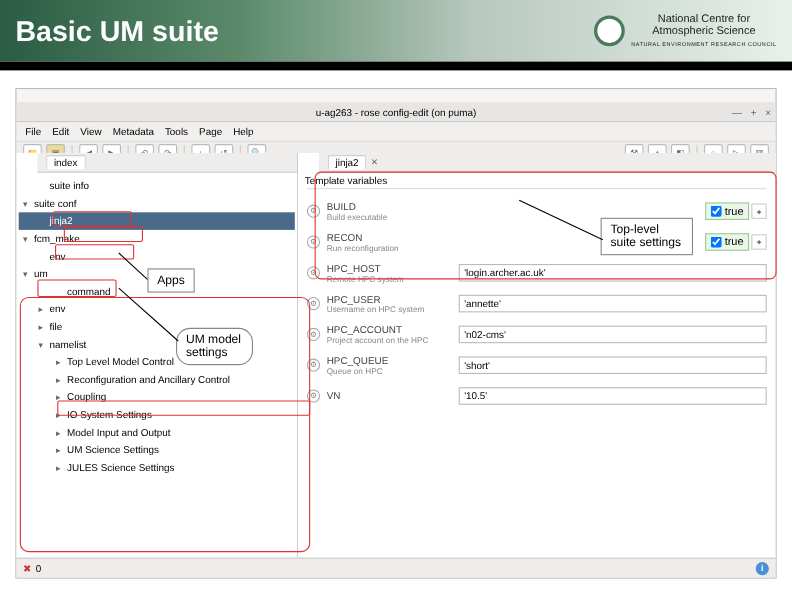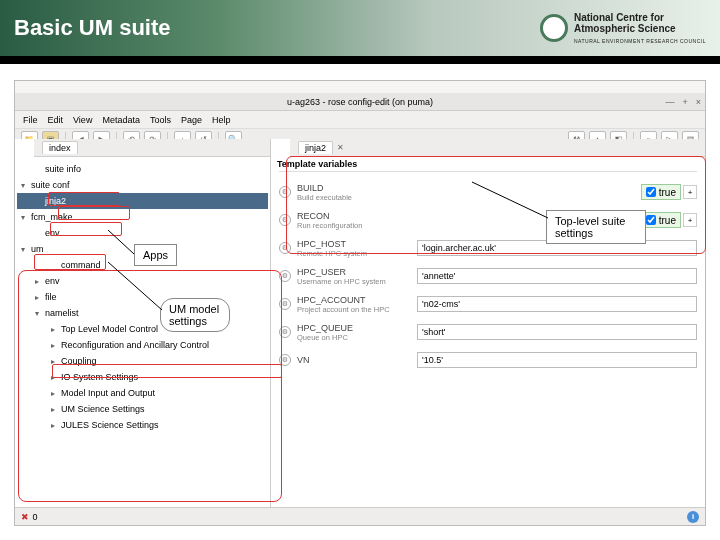--- a/index.html
+++ b/index.html
@@ -1,24 +1,24 @@
 <!DOCTYPE html>
 <html><head>
 <meta charset="utf-8">
 <style>
   * { box-sizing: border-box; margin: 0; padding: 0; }
   body { width: 720px; height: 540px; font-family: Arial, sans-serif; font-size: 10px; background: #fff; position: relative; }
   
   
   .slide-header { height: 56px; background: linear-gradient(to right, #2a5c44 0%, #5a8a6a 30%, #b8c8be 60%, #e8f0ea 100%); display: flex; align-items: center; justify-content: space-between; padding: 0 14px; }
-  .slide-title { color: #fff; font-size: 22px; font-weight: bold; }
+  .slide-title { color: #fff; font-size: 26px; font-weight: bold; }
   .logo-area { display: flex; align-items: center; gap: 6px; }
   .logo-circle { width: 28px; height: 28px; border-radius: 50%; border: 3px solid #4a7a5c; background: #fff; }
   .logo-text { color: #222; line-height: 1.1; }
-  .logo-text .big { font-size: 10px; font-weight: bold; display: block; }
+  .logo-text .big { font-size: 10px; font-weight: normal; display: block; text-align: center; }
   .logo-text .small { font-size: 5px; letter-spacing: 0.5px; }
   
   .blackbar { height: 8px; background: #000; }
   
   
   .app-window { position: absolute; left: 14px; top: 80px; width: 692px; height: 446px; border: 1px solid #bbb; background: #f6f5f4; }
   .win-title { height: 18px; background: #e8e6e4; display: flex; align-items: center; justify-content: center; font-size: 9px; position: relative; border-bottom: 1px solid #ccc; margin-top: 12px;}
   .win-ctrl { position: absolute; right: 4px; display: flex; gap: 8px; font-size: 9px; color: #666;}
   
   .menubar { height: 18px; background: #f2f0ee; display: flex; align-items: center; gap: 10px; padding: 0 8px; font-size: 9px; border-bottom: 1px solid #ddd;}
@@ -29,21 +29,21 @@
   
   
   .app-body { position: absolute; top: 58px; bottom: 18px; left: 0; right: 0; display: flex; }
   .left-pane { width: 256px; border-right: 1px solid #ccc; background: #fff; overflow: hidden;}
   .right-pane { flex: 1; background: #fff; overflow: hidden; }
   
   .pane-tab { height: 18px; background: #efedeb; border-bottom: 1px solid #ccc; display:flex; align-items:center; padding: 0 8px; font-size:9px;margin-left:19px;}
   .tab-lbl { background:#fff; border:1px solid #ccc; border-bottom:none; padding:1px 6px; border-radius:2px 2px 0 0;}
   .tab-x { margin-left:4px; font-size:8px; color:#666;}
   
-  .section-hdr { font-size:9px; padding: 2px 6px; font-weight: bold; }
+  .section-hdr { font-size:9px; padding: 2px 6px; font-weight: normal; }
   
   .tree { padding: 4px 2px; font-size: 9px; }
   .tree-row { display:flex; align-items:center; height: 16px; padding: 0 4px; }
   .tree-row.indent1 { padding-left: 18px; }
   .tree-row.indent2 { padding-left: 34px; }
   .tree-row.selected { background: #4a6a8a; color: #fff; }
   .arrow { width: 10px; font-size: 8px; color: #666;}
   .arrow.open::before { content:"▾"; }
   .arrow.closed::before { content:"▸"; }
   
@@ -62,21 +62,21 @@
   
   .statusbar { position:absolute; bottom:0; left:0; right:0; height:18px; background:#efedeb; border-top:1px solid #ccc; display:flex; align-items:center; justify-content:space-between; padding:0 6px; font-size:9px;}
   .status-left { display:flex; align-items:center; gap:4px; }
   .info-i { width:12px; height:12px; border-radius:50%; background:#4a90d9; color:#fff; display:flex;align-items:center;justify-content:center; font-size:8px; font-weight:bold;}
   
   
   .callout { position:absolute; background:#fff; border:1px solid #888; padding:4px 8px; font-size:11px; color:#000; }
   .callout::after { content:""; position:absolute; }
   .callout.apps { left: 134px; top: 244px; }
   .callout.um { left: 160px; top: 298px; width: 70px; border-radius: 13px; }
-  .callout.top { left: 546px; top: 210px; width: 100px; }
+  .callout.top { left: 546px; top: 198px; width: 84px; }
   
   .redbox { position:absolute; border: 1.5px solid #d33; border-radius: 2px; pointer-events:none; }
   .rb-suiteconf { left: 48px; top: 192px; width: 72px; height: 14px; }
   .rb-jinja2 { left: 58px; top: 206px; width: 72px; height: 14px; }
   .rb-fcm { left: 50px; top: 222px; width: 72px; height: 14px; }
   .rb-um { left: 34px; top: 254px; width: 72px; height: 16px; }
   .rb-group { left: 18px; top: 270px; width: 264px; height: 232px; border-radius: 8px; }
   .rb-recon { left: 52px; top: 364px; width: 230px; height: 14px; }
   .rb-big-right { left: 286px; top: 156px; width: 420px; height: 98px; border-radius: 6px; }
   

